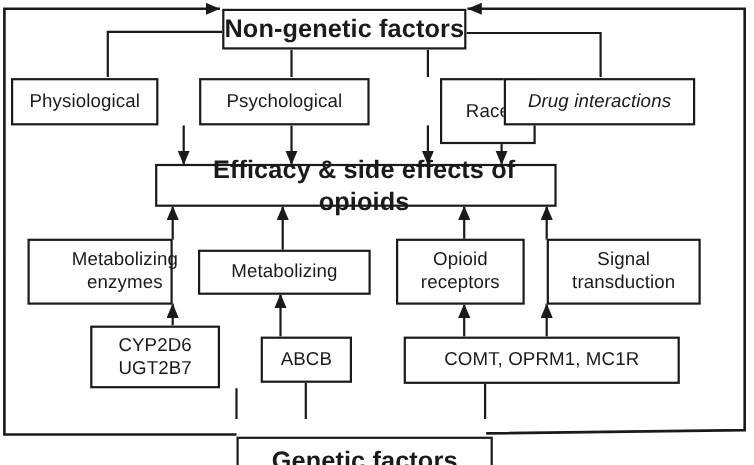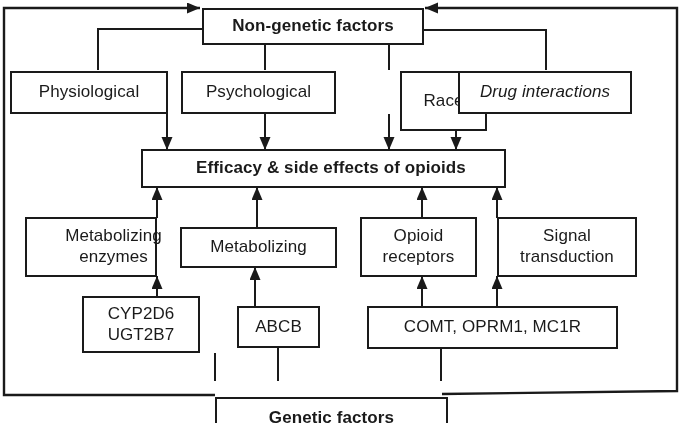--- a/index.html
+++ b/index.html
@@ -26,21 +26,21 @@
     background: #ffffff;
     display: flex;
     align-items: center;
     justify-content: center;
     text-align: center;
     font-size: 17px;
     line-height: 1.22;
     white-space: pre-line;
     letter-spacing: 0.1px;
   }
-  .node.bold { font-weight: bold; font-size: 17px; }
+  .node.bold { font-weight: bold; font-size: 23px; }
 </style>
 </head>
 <body>
 
 <div class="stage">
 
   <svg class="wires" viewBox="0 0 685 423" xmlns="http://www.w3.org/2000/svg">
     <defs>
       <marker id="ah" markerWidth="14" markerHeight="12" refX="13" refY="5.5" orient="auto" markerUnits="userSpaceOnUse">
         <path d="M0,0 L13,5.5 L0,11 Z" fill="#1a1a1a"></path>
@@ -72,21 +72,21 @@
       <line x1="497" y1="306" x2="497" y2="276" marker-end="url(#ah)"></line>
 
       <line x1="215" y1="353" x2="215" y2="381"></line>
       <line x1="278" y1="348" x2="278" y2="381"></line>
       <line x1="441" y1="349" x2="441" y2="381"></line>
     </g>
   </svg>
 
   <div class="node bold" style="left:202px; top:8px; width:222px; height:37px; border-width:2.4px;">Non-genetic factors</div>
 
-  <div class="node" style="left:10px; top:71px; width:158px; height:43px;text-align:right;">Physiological</div>
+  <div class="node" style="left:10px; top:71px; width:134px; height:43px;text-align:right;">Physiological</div>
 
   <div class="node" style="left:181px; top:71px; width:155px; height:43px;">Psychological</div>
 
   <div class="node" style="left:352px; top:71px; width:87px; height:60px;margin-left:48px;">Race</div>
 
   <div class="node" style="left:458px; top:71px; width:174px; height:43px;font-style:italic;">Drug interactions</div>
 
   <div class="node bold" style="left:141px; top:149px; width:365px; height:39px;padding-left:15px;">Efficacy &amp; side effects of opioids</div>
 
   <div class="node" style="left:25px; top:217px; width:132px; height:60px;padding-left:45px;">Metabolizing

